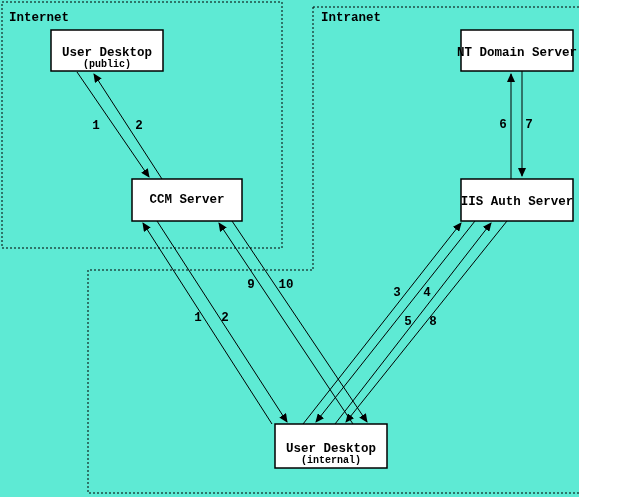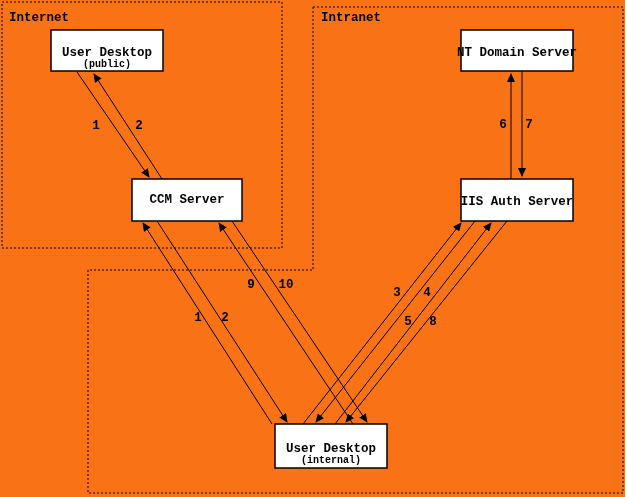--- a/index.html
+++ b/index.html
@@ -2,23 +2,23 @@
 <html><head>
 <meta charset="utf-8">
 <style>
   html, body {
     margin: 0;
     padding: 0;
     background: #ffffff;
   }
   .canvas {
     position: relative;
-    width: 625px;
+    width: 579px;
     height: 497px;
-    background: #f97316;
+    background: #5eead4;
     overflow: hidden;
     font-family: "Liberation Mono", "DejaVu Sans Mono", monospace;
   }
   svg text {
     font-family: "Liberation Mono", "DejaVu Sans Mono", monospace;
     font-weight: bold;
     fill: #000000;
   }
   .zone-label { font-size: 12.5px; }
   .node-title { font-size: 12.5px; }

